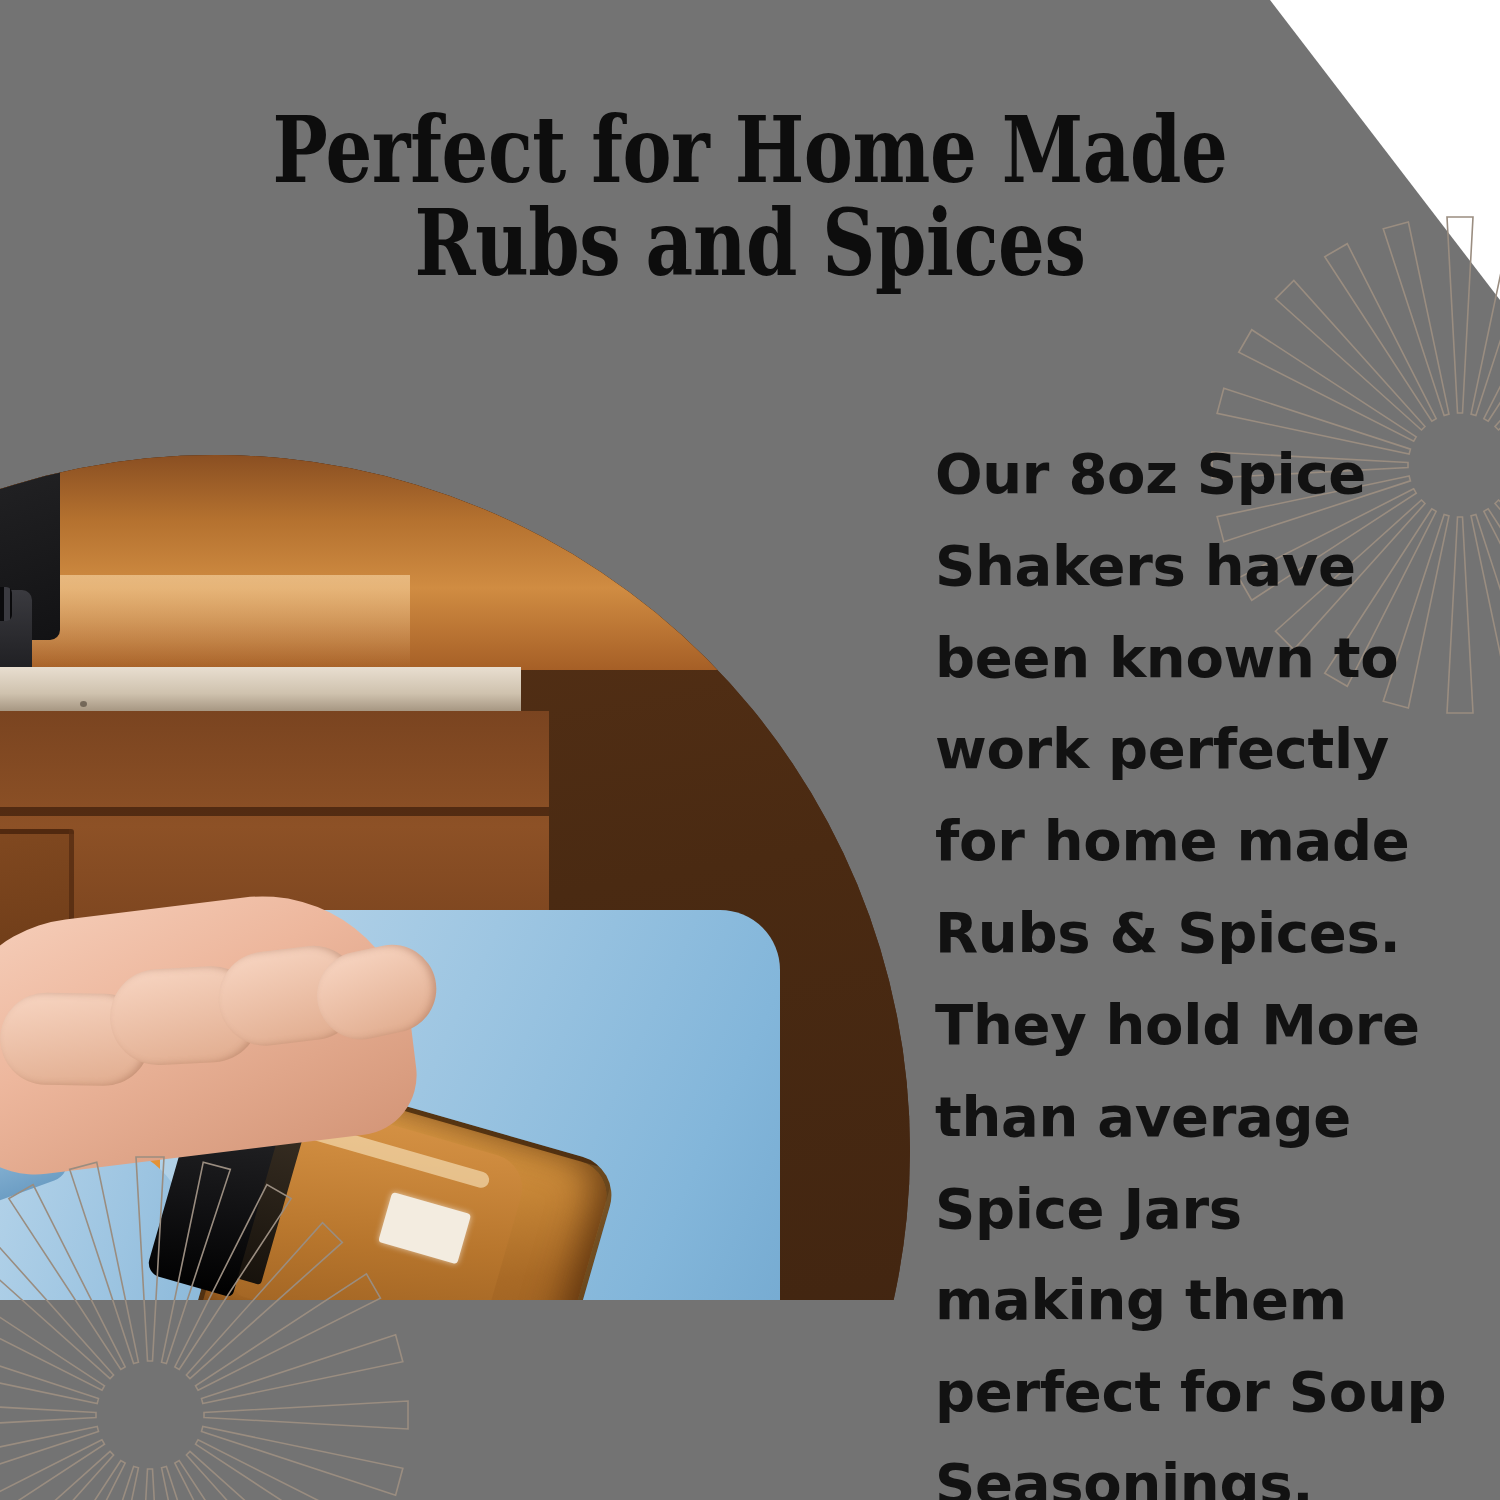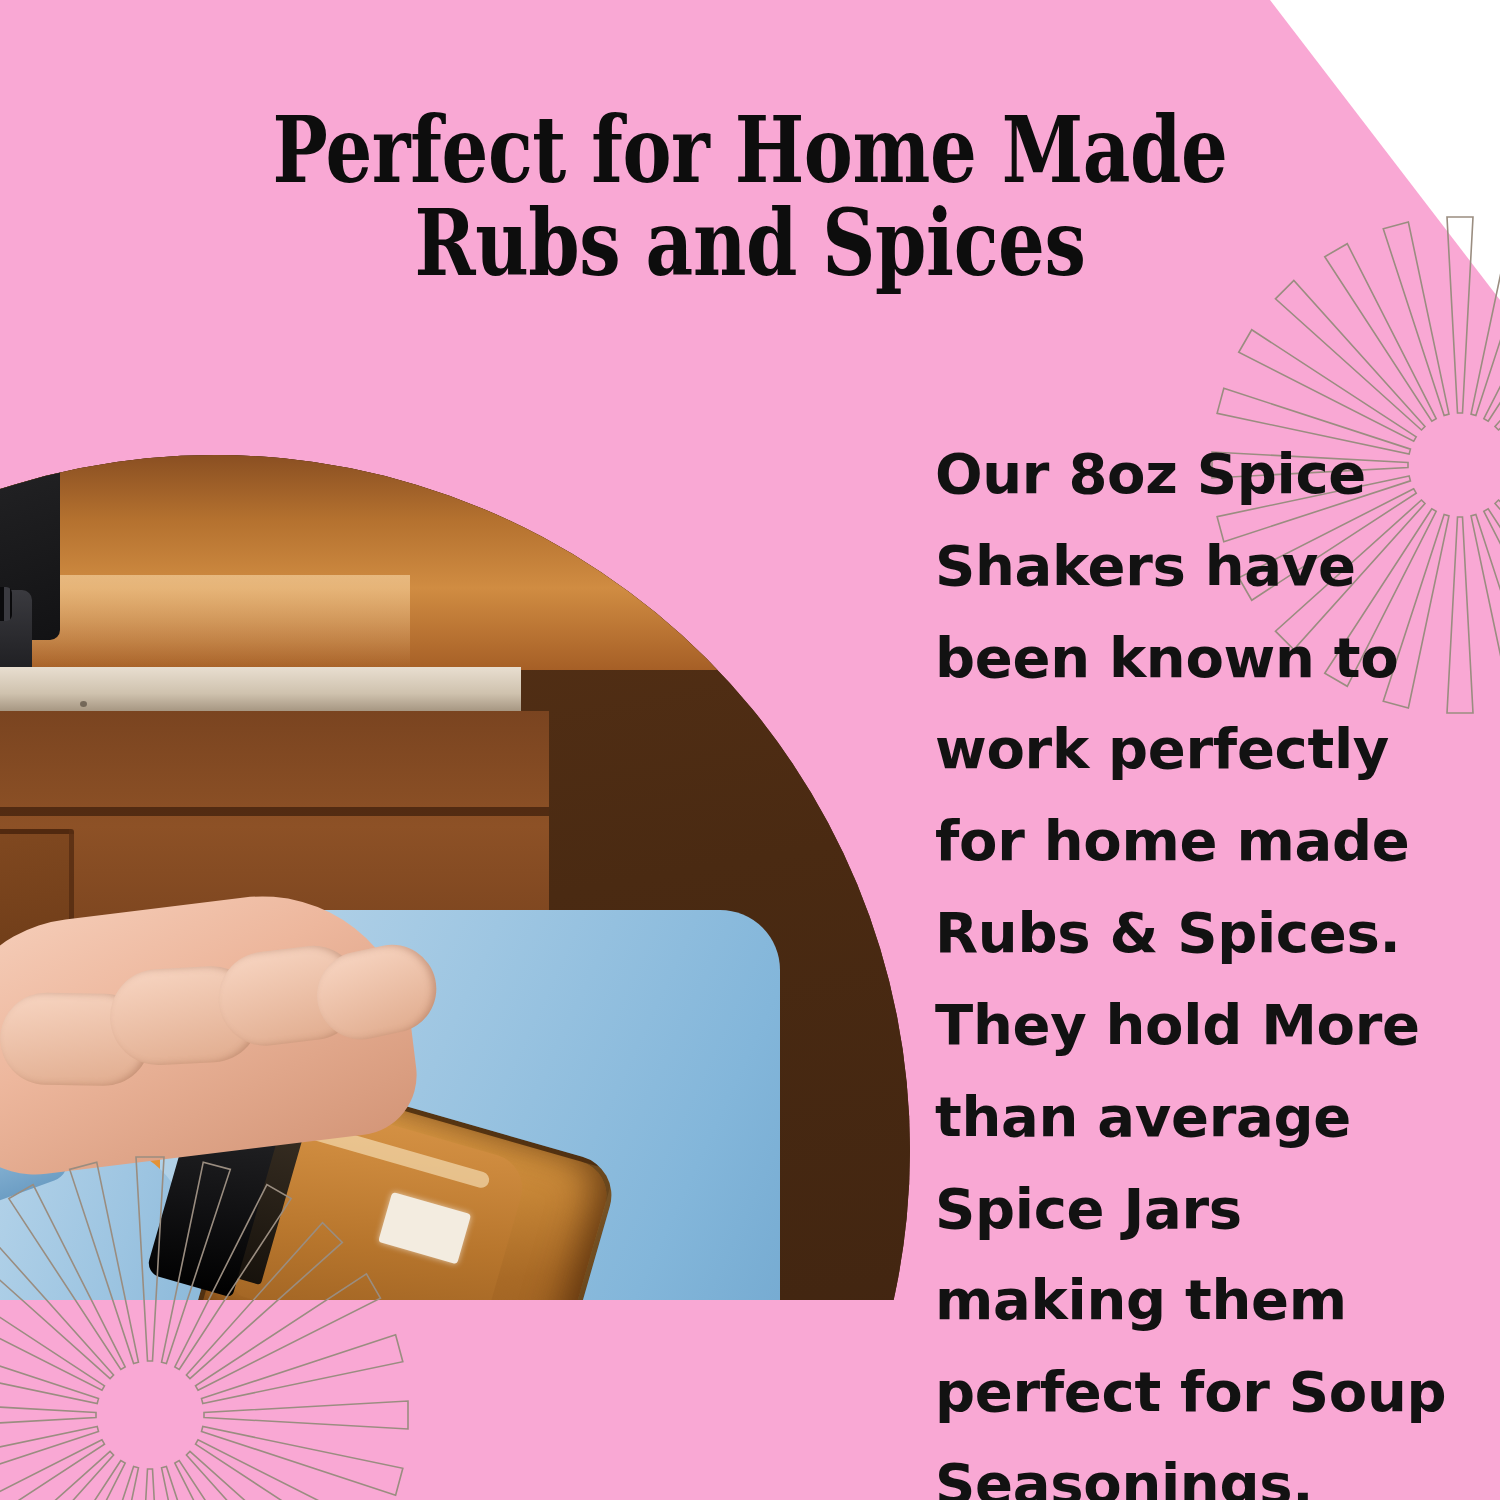--- a/index.html
+++ b/index.html
@@ -4,21 +4,21 @@
 <style>
   html,body{margin:0;padding:0;}
   body{
     width:1500px;height:1500px;overflow:hidden;
     background:#f1f0e9;
     font-family:"Liberation Sans", sans-serif;
   }
   #stage{
     position:relative;
     width:1500px;height:1500px;
-    background:#f9a8d4;
+    background:#737373;
     overflow:hidden;
   }
 
   
   .corner-wedge{
     position:absolute;top:0;right:0;
     width:230px;height:300px;
     background:#ffffff;
     clip-path:polygon(100% 0, 100% 100%, 0 0);
     z-index:4;

